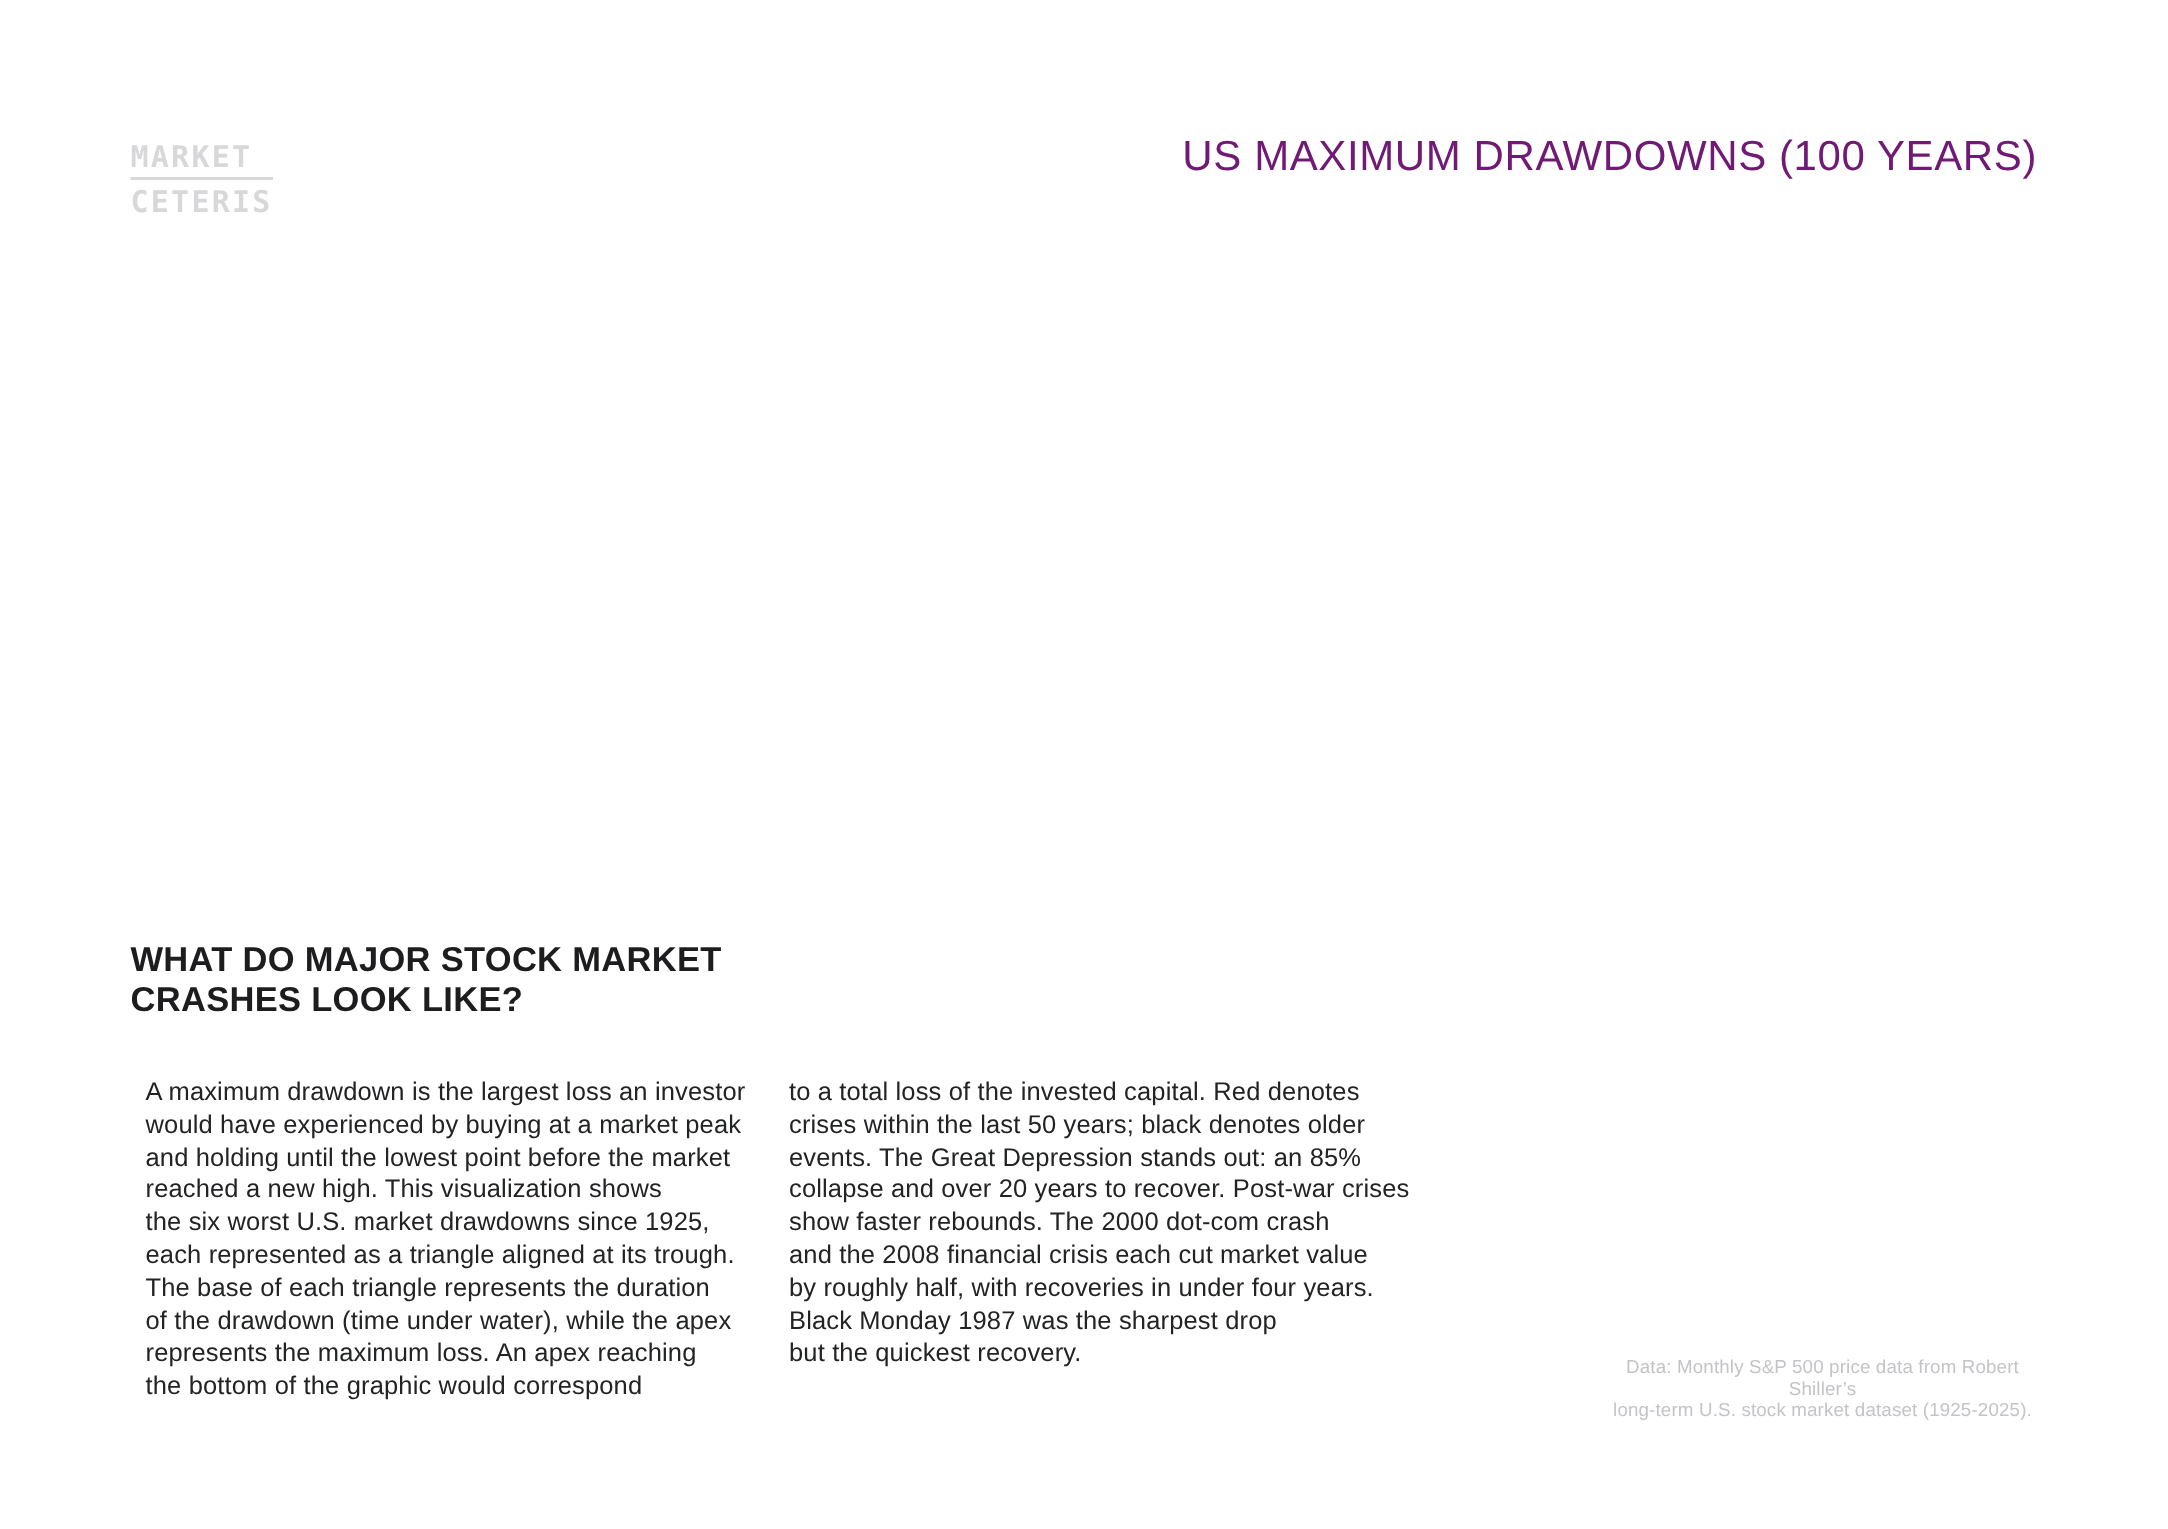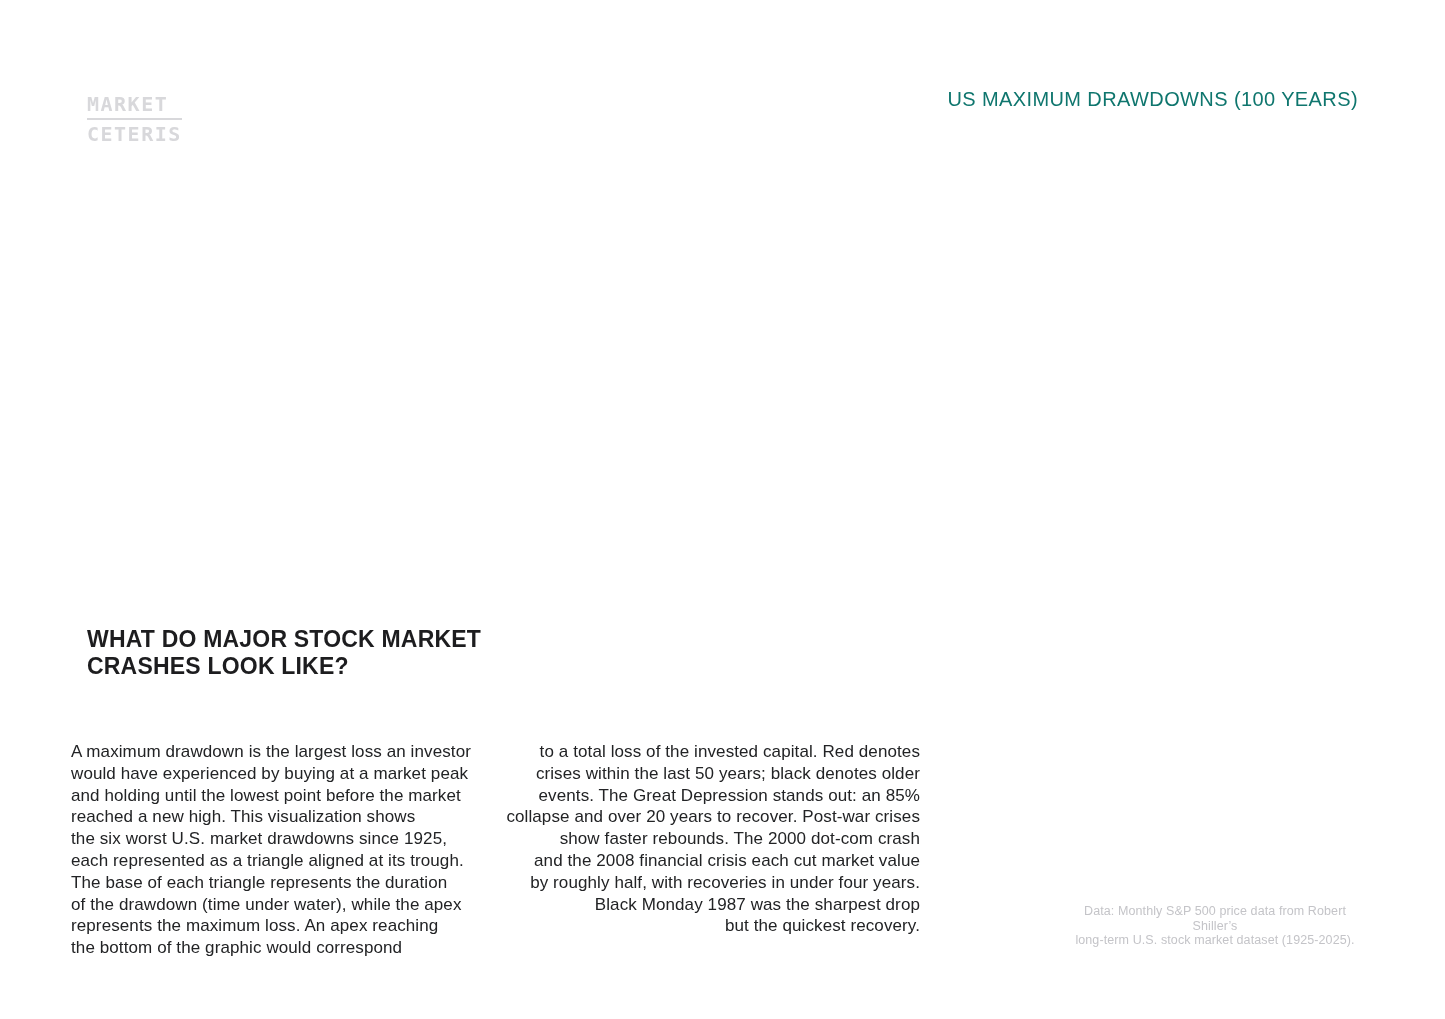--- a/index.html
+++ b/index.html
@@ -37,24 +37,24 @@
     border-bottom: 2px solid #d8d8db;
     padding-bottom: 2px;
   }
   .logo-line-2 { padding-top: 2px; }
 
   
   .page-title {
     position: absolute;
     top: 88px;
     right: 87px;
-    font-size: 20px;
+    font-size: 28px;
     font-weight: 500;
     letter-spacing: 0.4px;
-    color: #0f766e;
+    color: #701a75;
     white-space: nowrap;
   }
 
   
   .chart-area {
     position: absolute;
     left: 87px;
     top: 150px;
     width: 1271px;
     height: 460px;
@@ -69,35 +69,34 @@
     font-size: 23px;
     font-weight: 700;
     line-height: 26.5px;
     letter-spacing: 0.2px;
     color: #1d1d1f;
     white-space: pre-line;
   }
 
   .body-columns {
     position: absolute;
-    left: 71px;
+    left: 97px;
     top: 717px;
     display: flex;
-    margin-top: 24px;
   }
   .body-col {
     font-size: 17px;
     font-weight: 400;
     line-height: 21.8px;
     color: #222325;
     white-space: pre-line;
     letter-spacing: 0.1px;
   }
   .body-col-1 { width: 429px; }
-  .body-col-2 { width: 420px; text-align: right; }
+  .body-col-2 { width: 420px; }
 
   
   .footnote {
     position: absolute;
     left: 1060px;
     top: 904px;
     width: 310px;
     font-size: 12.5px;
     font-weight: 400;
     line-height: 14.5px;

